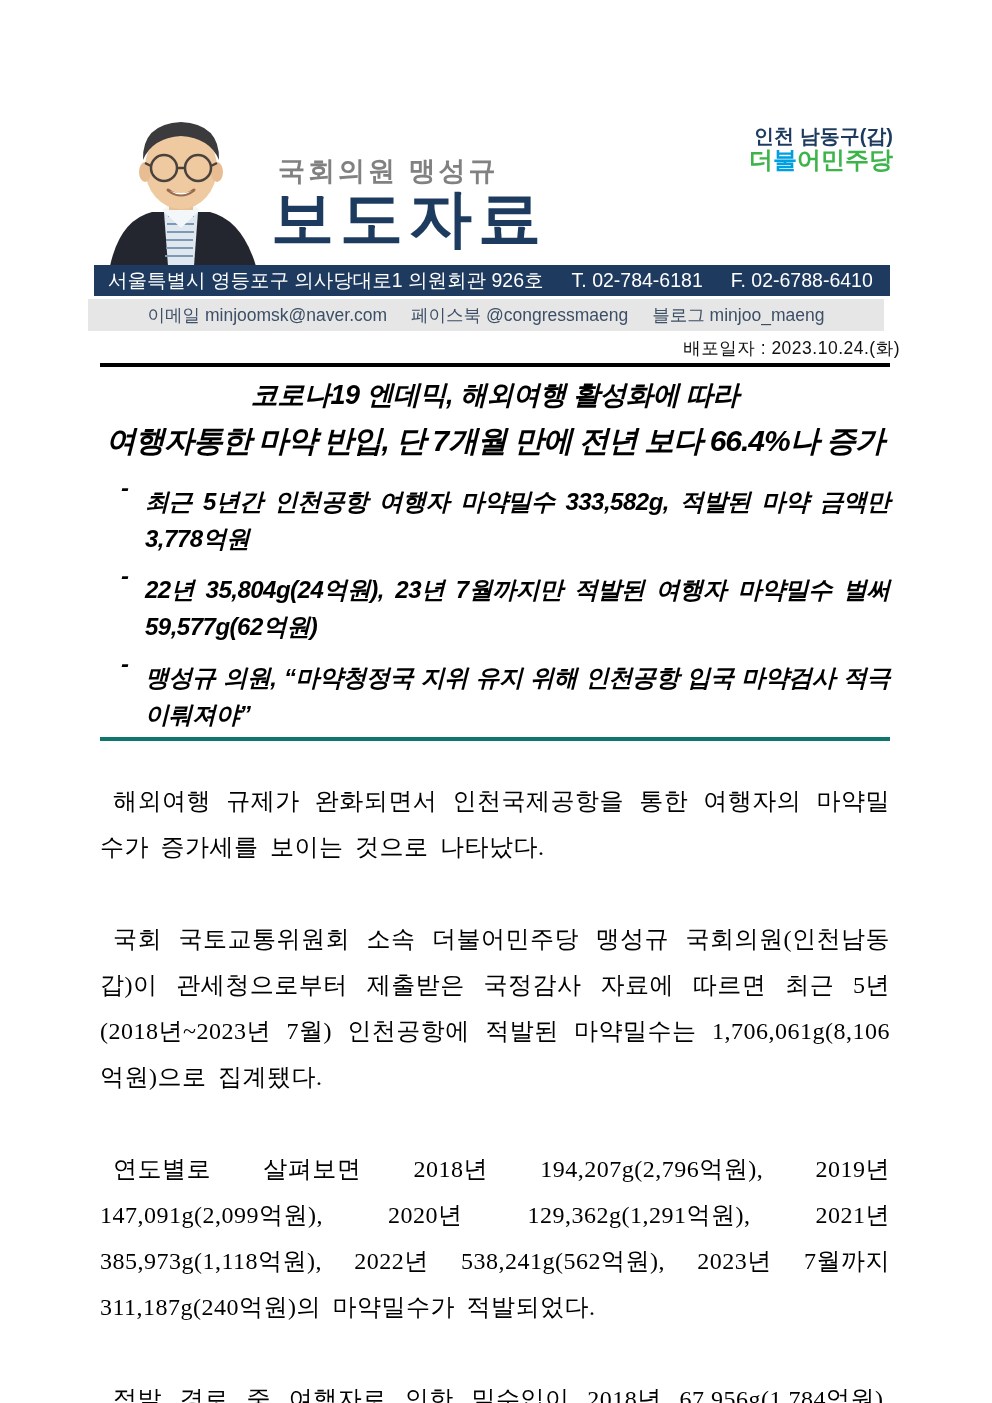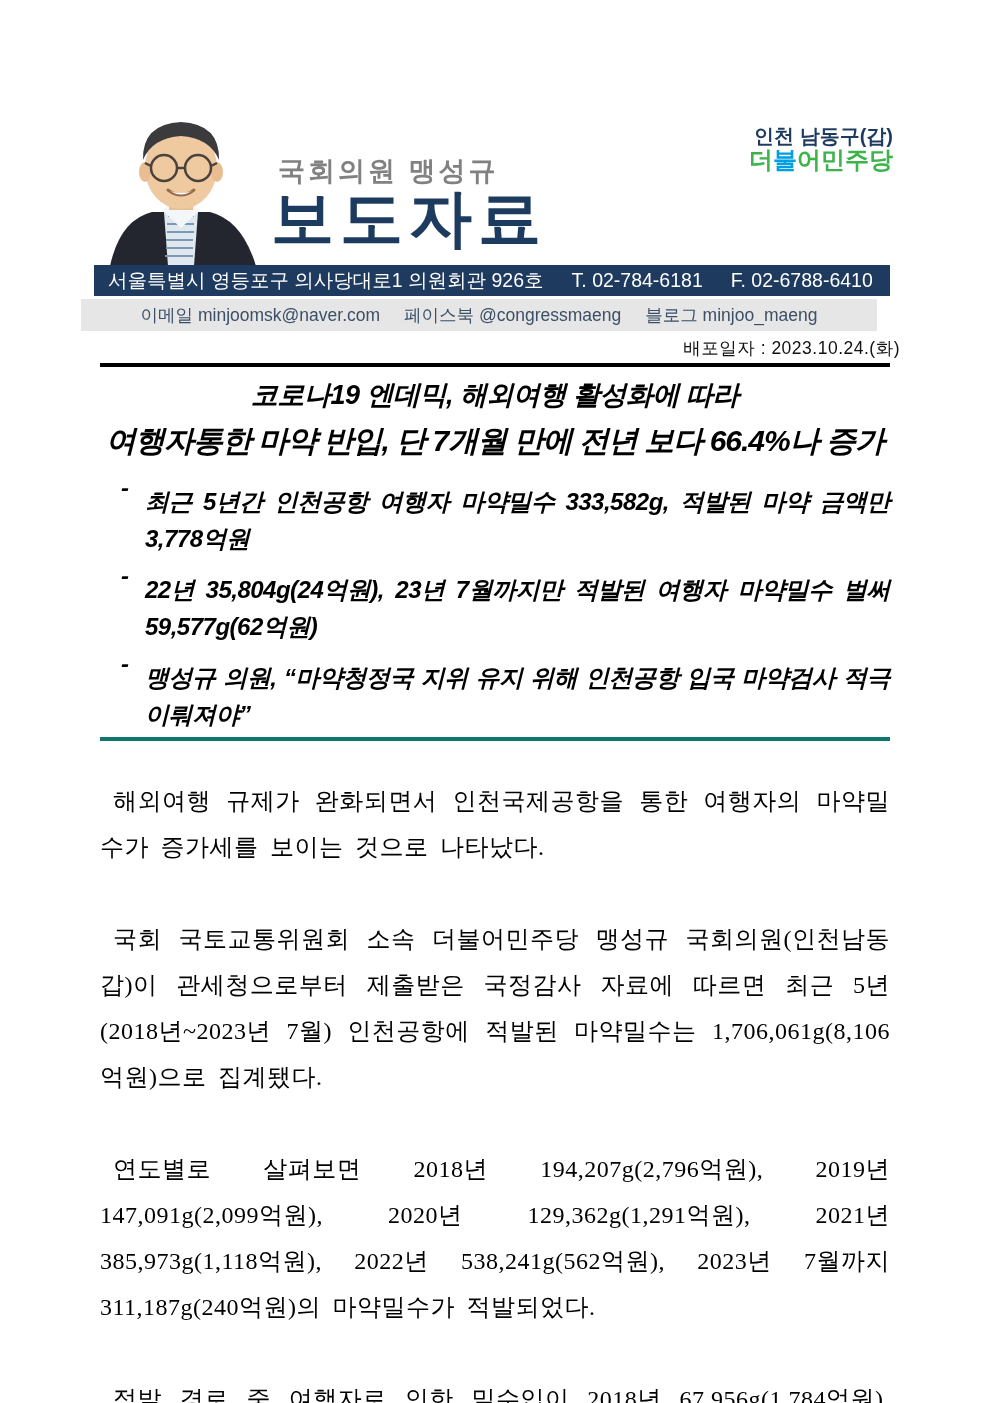--- a/index.html
+++ b/index.html
@@ -32,21 +32,21 @@
   .party .pgreen { color:#3cb44a; }
   .party .pblue  { color:#00a0e0; }
 
   .bar-navy {
     position:absolute; left:94px; top:265px; width:796px; height:31px; z-index:3;
     background:#1e3a5e; color:#fff; display:flex; align-items:center; 
     font-size:19.5px; font-weight:500; white-space:nowrap;
   }
   .bar-navy span { margin:0 14px; }
   .bar-gray {
-    position:absolute; left:81px; top:299px; width:796px; height:32px; z-index:3;
+    position:absolute; left:88px; top:299px; width:796px; height:32px; z-index:3;
     background:#e6e6e6; color:#3c4f66; display:flex; align-items:center; justify-content:center;
     font-size:17.5px; font-weight:500; white-space:nowrap;
   }
   .bar-gray span { margin:0 12px; }
   .release-date {
     position:absolute; right:92px; top:336px; z-index:2;
     font-size:17.5px; color:#111; letter-spacing:0.5px;
   }
 
   

